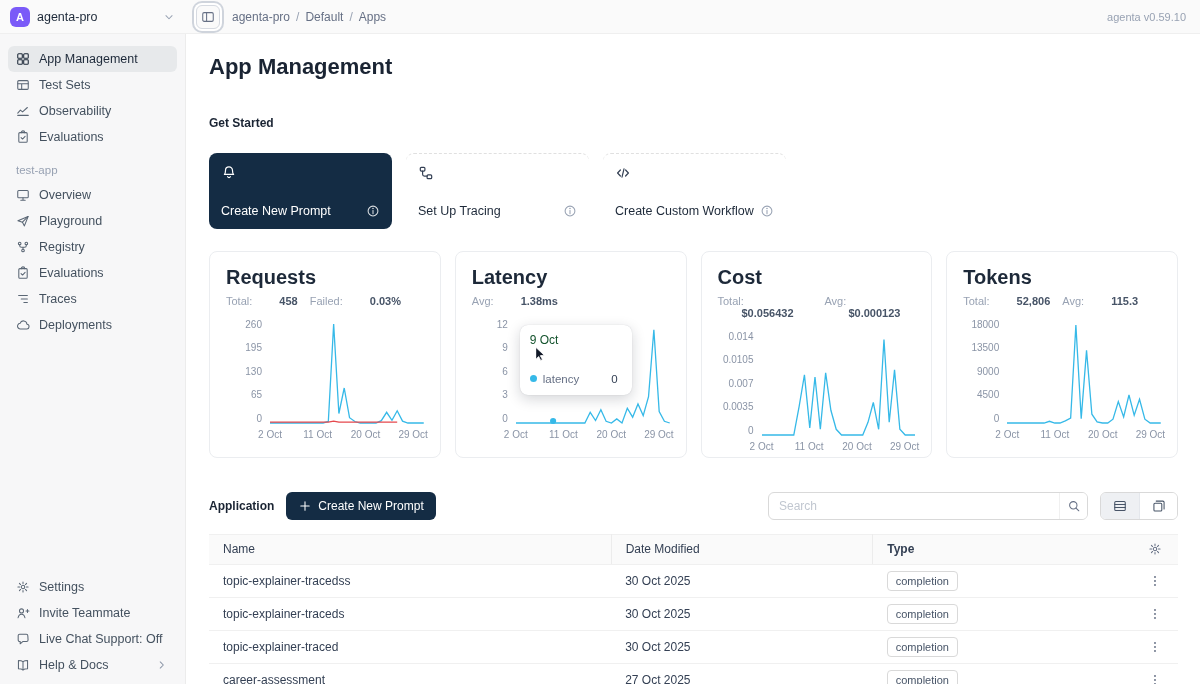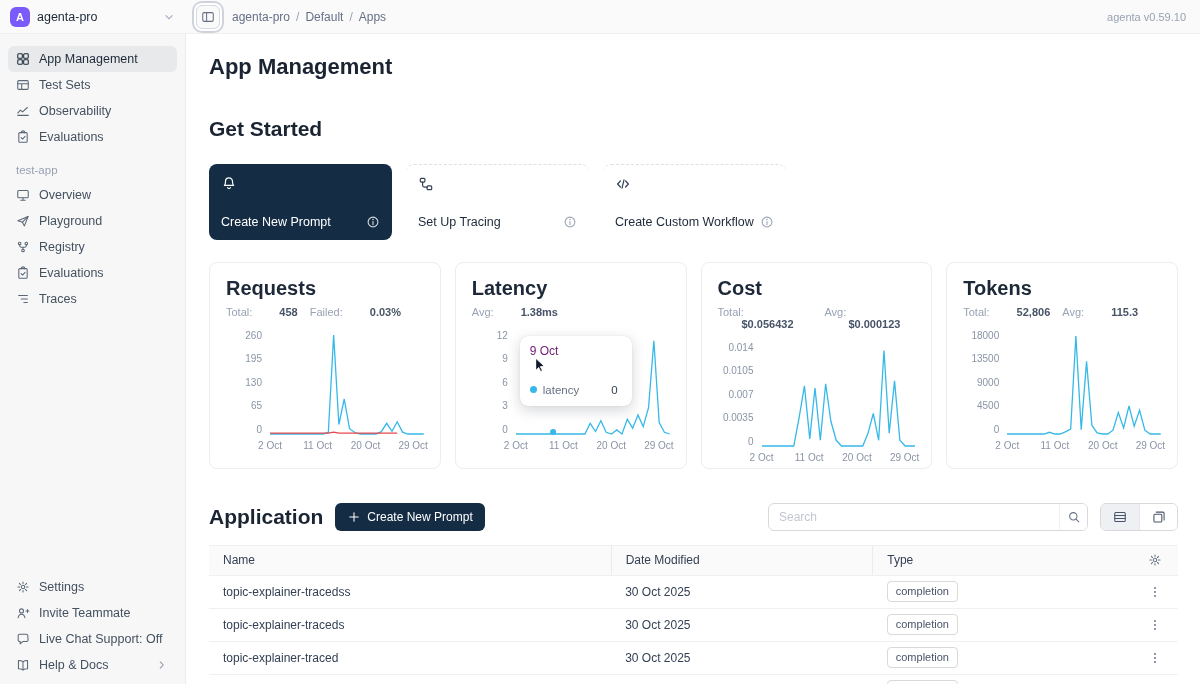--- a/index.html
+++ b/index.html
@@ -38,21 +38,21 @@
   .side-item .chev { margin-left:auto; color:#8a94a6; }
   .section-label { font-size:11.5px; color:#98a2b3; padding:14px 8px 6px; }
   .side-footer { margin-top:auto; }
 
   .ic { width:14px; height:14px; display:block; }
   .ic16 { width:16px; height:16px; }
 
   
   .main { grid-area:main; background:#fff; padding:20px 22px 0 23px; overflow:hidden; position:relative; }
   .page-title { font-size:22px; font-weight:bold; color:#1a2433; line-height:1.2; margin-bottom:36px; }
-  .section-h { font-size:21px; font-weight:bold; color:#1a2433; line-height:1.2; }
+  .section-h { font-size:12px; font-weight:bold; color:#1a2433; line-height:1.2; }
 
   
   .gs-cards { display:flex; gap:14px; margin-top:22px; }
   .gs-card { width:183px; height:76px; border-radius:8px; padding:11px 12px;
     display:flex; flex-direction:column; justify-content:space-between; cursor:pointer; }
   .gs-card.dark { background:var(--dark); color:#fff; }
   .gs-card.light { background:#fff; border-top:1px dashed #e0e0e0; color:#344054; }
   .gs-row { display:flex; align-items:center; }
   .gs-label { font-size:12.5px; }
   .gs-card.dark .gs-label { color:#fff; }
@@ -74,21 +74,21 @@
     font-size:10px; color:#8a94a6; line-height:1; padding-bottom:1px; }
   .sc-plot { position:relative; }
   .sc-plot svg { width:100%; height:105px; display:block; }
   .sc-xlab { grid-column:2; position:relative; font-size:10px; color:#8a94a6; }
   .sc-xlab span { position:absolute; top:4px; transform:translateX(-50%); white-space:nowrap; }
 
   
   .chart-tooltip { position:absolute; left:64px; top:73px; width:112px; z-index:5;
     background:#fff; border-radius:8px; padding:8px 10px 10px;
     box-shadow:0 4px 14px rgba(16,24,40,.18), 0 0 1px rgba(16,24,40,.2); }
-  .tt-date { font-size:12px; color:#701a75; margin-bottom:26px; }
+  .tt-date { font-size:12px; color:#14532d; margin-bottom:26px; }
   .tt-row { display:flex; align-items:center; gap:6px; font-size:11.5px; padding-right:4px; }
   .tt-dot { width:7px; height:7px; border-radius:50%; flex:none; }
   .tt-name { color:#667085; }
   .tt-val { margin-left:auto; color:#344054; }
   .cursor-ic { position:absolute; left:13px; top:21px; width:15px; height:15px; }
 
   
   .app-row { display:flex; align-items:center; gap:12px; margin-top:34px; }
   .btn-dark { height:28px; padding:0 12px; border:0; border-radius:6px; background:var(--dark);
     color:#fff; font-size:12px; display:flex; align-items:center; gap:6px; cursor:pointer;
@@ -107,21 +107,21 @@
   .vt-btn + .vt-btn { border-left:1px solid #e4e7ec; }
   .vt-btn.active { background:#eef0f3; }
 
   
   .apps-table { width:100%; border-collapse:collapse; margin-top:14px; table-layout:fixed; }
   .apps-table th { height:30px; background:#fafafa; border-top:1px solid #f0f0f0;
     border-bottom:1px solid #f0f0f0; font-size:12px; font-weight:normal; color:#344054;
     text-align:left; padding:0 14px; }
   th.col-name { width:41.5%; border-right:1px solid var(--border); }
   th.col-date { width:27%; border-right:1px solid var(--border); }
-  th.col-type { width:24%; }
+  th.col-type { width:24%;font-weight:bold; }
   th.col-actions { width:7.5%; text-align:right; }
   .apps-table td { height:33px; border-bottom:1px solid #f0f0f0; font-size:12px; color:#344054;
     padding:0 14px; }
   .apps-table tr { cursor:pointer; }
   td.td-actions { text-align:right; }
   .badge { display:inline-block; padding:2px 8px; font-size:11px; color:#475467;
     border:1px solid #d9d9d9; border-radius:4px; background:#fff; line-height:1.3; }
   .icon-btn { border:0; background:transparent; color:#667085; cursor:pointer; padding:2px;
     display:inline-flex; align-items:center; justify-content:center; vertical-align:middle; }
 </style>
@@ -218,20 +218,26 @@
             <path d="M6 3a2 2 0 0 1 4 0"></path>
             <path d="M5.8 8.6l1.7 1.7 2.9-3"></path>
           </svg>
           <span class="side-label">Evaluations</span>
         </div>
         <div class="side-item">
           <svg class="ic " viewBox="0 0 16 16" fill="none" stroke="currentColor" stroke-width="1.2" stroke-linecap="round" stroke-linejoin="round">
             <path d="M3 4h10M6 8h7M9 12h4"></path>
           </svg>
           <span class="side-label">Traces</span>
+        </div>
+        <div class="side-item">
+          <svg class="ic " viewBox="0 0 16 16" fill="none" stroke="currentColor" stroke-width="1.2" stroke-linecap="round" stroke-linejoin="round">
+            <path d="M5.2 12.5a3.2 3.2 0 0 1-.5-6.4 4 4 0 0 1 7.8 1 2.7 2.7 0 0 1-.6 5.4z"></path>
+          </svg>
+          <span class="side-label">Deployments</span>
         </div>
       </nav>
     <nav id="sidebar-footer" class="side-footer">
         <div class="side-item">
           <svg class="ic " viewBox="0 0 16 16" fill="none" stroke="currentColor" stroke-width="1.2" stroke-linecap="round" stroke-linejoin="round">
             <circle cx="8" cy="8" r="2"></circle>
             <path d="M8 2.2v1.9M8 11.9v1.9M2.2 8h1.9M11.9 8h1.9M3.9 3.9l1.3 1.3M10.8 10.8l1.3 1.3M12.1 3.9l-1.3 1.3M5.2 10.8l-1.3 1.3"></path>
           </svg>
           <span class="side-label">Settings</span>
         </div>

